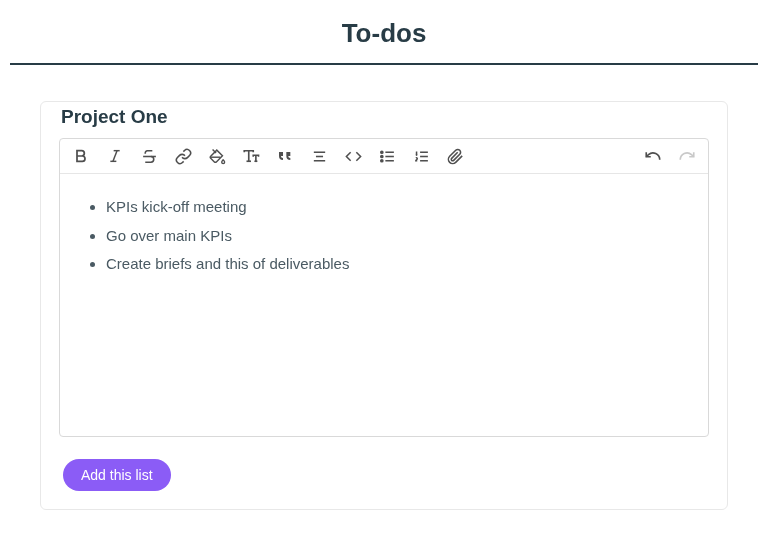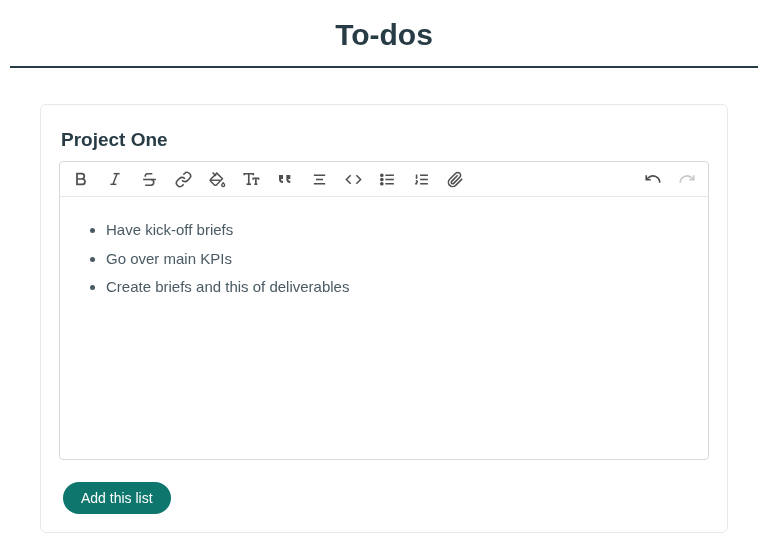--- a/index.html
+++ b/index.html
@@ -6,35 +6,35 @@
   html, body { margin: 0; padding: 0; }
   body {
     font-family: -apple-system, BlinkMacSystemFont, "Segoe UI", Helvetica, Arial, sans-serif;
     width: 768px;
     height: 542px;
     background: #fff;
     color: #283c46;
   }
   .page-title {
     text-align: center;
-    font-size: 30px;
+    font-size: 26px;
     font-weight: 700;
     color: #283c46;
     margin: 18px 0 14px 0;
   }
   .title-divider {
     border: 0;
     border-top: 2px solid #283c46;
     margin: 0 10px;
   }
   .card {
     margin: 36px 40px 0 40px;
     border: 1px solid #e8e8e8;
     border-radius: 6px;
-    padding: 24px 18px 18px 18px;
+    padding: 4px 18px 18px 18px;
   }
   .list-title {
     font-size: 19px;
     font-weight: 700;
     color: #283c46;
     margin: 0 0 10px 2px;
   }
   .editor {
     border: 1px solid #d9d9d9;
     border-radius: 4px;
@@ -70,21 +70,21 @@
   }
   .editor-body li {
     margin: 6px 0;
     line-height: 1.5;
   }
   .actions {
     margin-top: 22px;
     padding-left: 4px;
   }
   .btn-primary {
-    background: #0f766e;
+    background: #8b5cf6;
     color: #fff;
     border: none;
     border-radius: 18px;
     padding: 8px 18px;
     font-size: 14px;
     font-weight: 500;
     cursor: pointer;
   }
 </style>
 </head>
@@ -209,21 +209,21 @@
       <span class="t-btn disabled" title="Redo">
         <svg width="18" height="18" viewBox="0 0 24 24" fill="none" stroke="currentColor" stroke-width="2.2">
             <path d="M21 7v6h-6"></path>
             <path d="M3 17a9 9 0 0 1 15-6.7L21 13"></path>
           </svg>
       </span>
     </div>
 
     <div class="editor-body">
       <ul>
-        <li>Have kick-off briefs</li>
+        <li>KPIs kick-off meeting</li>
         <li>Go over main KPIs</li>
         <li>Create briefs and this of deliverables</li>
       </ul>
     </div>
   </div>
 
   <div class="actions">
     <button class="btn-primary">Add this list</button>
   </div>
 </div>

